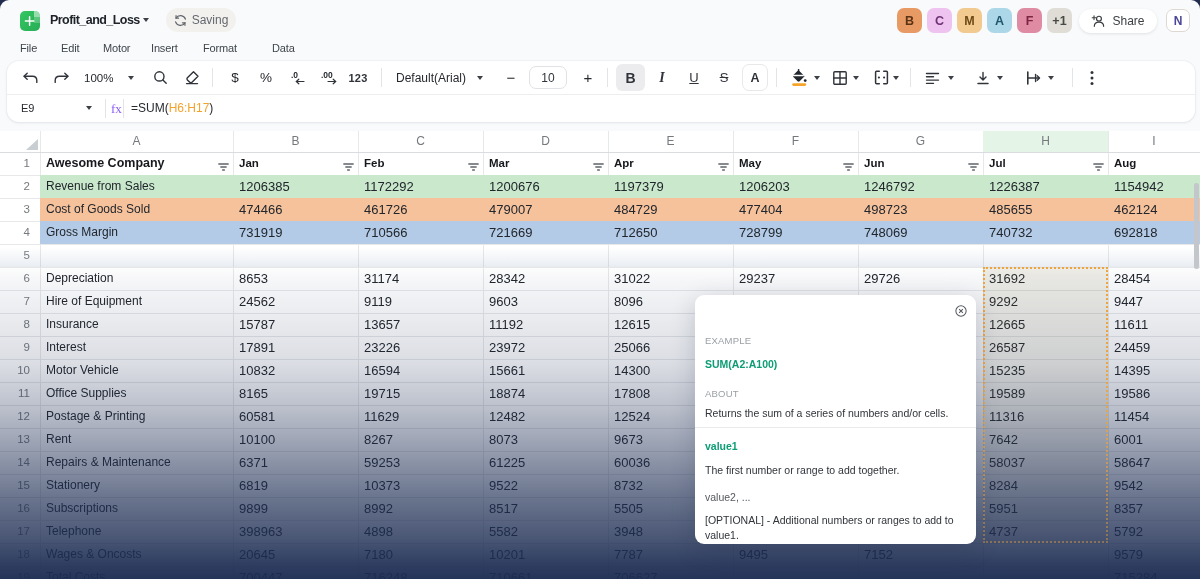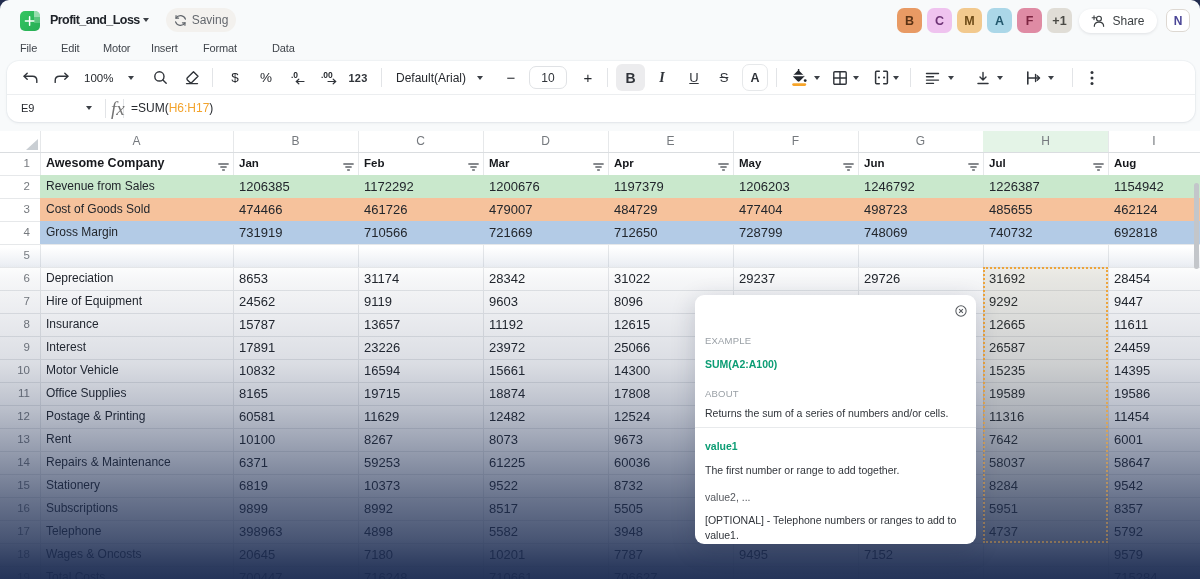--- a/index.html
+++ b/index.html
@@ -215,21 +215,21 @@
           <circle cx="2" cy="2.5" r="1.5" fill="#30343a"></circle>
           <circle cx="2" cy="8" r="1.5" fill="#30343a"></circle>
           <circle cx="2" cy="13.5" r="1.5" fill="#30343a"></circle>
         </svg>
       </div>
 <div class="fbar">
 <div style="position:absolute;left:14px;top:0;height:27px;line-height:27px;font-size:11px">E9</div>
 <div class="caret" style="position:absolute;left:79px;top:11px"></div>
 <div style="position:absolute;left:98px;top:4px;width:1px;height:19px;background:#e2e4e7"></div>
 <div style="position:absolute;left:116px;top:4px;width:1px;height:19px;background:#e2e4e7"></div>
-<div style="position:absolute;left:104px;top:0;height:27px;line-height:27px;font-style:italic;font-family:'Liberation Serif',serif;font-size:19px;color:#737373">fx</div>
+<div style="position:absolute;left:104px;top:0;height:27px;line-height:27px;font-family:'Liberation Serif',serif;font-size:13px;color:#8b5cf6">fx</div>
 <div style="position:absolute;left:124px;top:0;height:27px;line-height:27px">=SUM(<span style="color:#f3a32c">H6:H17</span>)</div>
 </div>
     </div>
 <div class="grid">
 <div class="vl" style="left:40px"></div>
       <div class="vl" style="left:233px"></div>
       <div class="vl" style="left:358px"></div>
       <div class="vl" style="left:483px"></div>
       <div class="vl" style="left:608px"></div>
       <div class="vl" style="left:733px"></div>
@@ -494,14 +494,14 @@
         <path d="M4.8 4.8 L9.2 9.2 M9.2 4.8 L4.8 9.2"></path>
       </svg>
 <div class="lbl" style="top:40px">EXAMPLE</div>
 <div class="teal" style="top:63px">SUM(A2:A100)</div>
 <div class="lbl" style="top:93px">ABOUT</div>
 <div class="txt" style="top:112px">Returns the sum of a series of numbers and/or cells.</div>
 <div class="pdiv" style="top:132px"></div>
 <div class="teal" style="top:145px">value1</div>
 <div class="txt" style="top:169px">The first number or range to add together.</div>
 <div class="txt" style="top:196px;color:#55585e">value2, ...</div>
-<div class="txt" style="top:218px;width:258px;white-space:normal;line-height:14.5px">[OPTIONAL] - Telephone numbers or ranges to add to value1.</div>
+<div class="txt" style="top:218px;width:258px;white-space:normal;line-height:14.5px">[OPTIONAL] - Additional numbers or ranges to add to value1.</div>
 </div>
 </div>
 </body></html>

